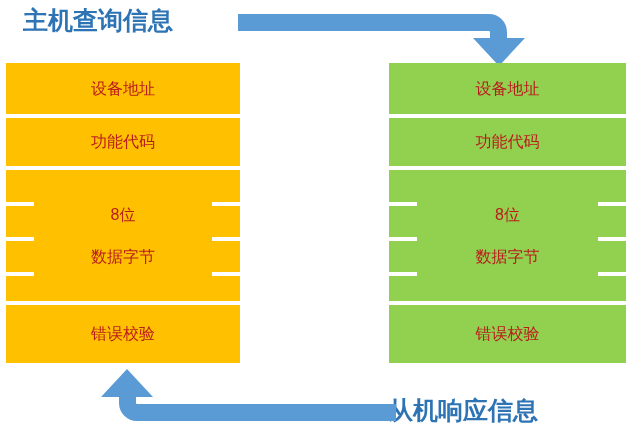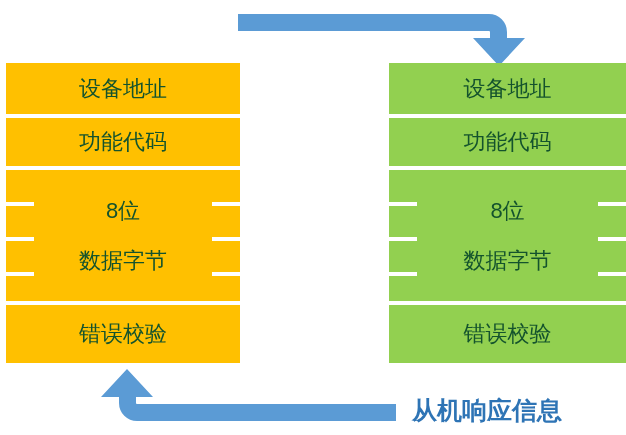--- a/index.html
+++ b/index.html
@@ -20,41 +20,41 @@
   .frame-label {
     position: absolute;
     font-size: 25px;
     font-weight: bold;
     color: #2E74B5;
     letter-spacing: 0px;
     white-space: nowrap;
     line-height: 1;
   }
   #label-query  { left: 23px;  top: 8px; }
-  #label-resp   { left: 412px; top: 398px; }
+  #label-resp   { left: 388px; top: 398px; }
 
   
   .msg-block {
     position: absolute;
     top: 63px;
     height: 300px;
     display: flex;
     flex-direction: column;
   }
   #block-master { left: 6px;   width: 234px; }
   #block-slave  { left: 389px; width: 237px; }
 
   .msg-row {
     position: relative;
     display: flex;
     align-items: center;
     justify-content: center;
     box-sizing: border-box;
-    color: #14532d;
-    font-size: 22px;
+    color: #b91c1c;
+    font-size: 16px;
     line-height: 1.25;
     text-align: center;
     border-bottom: 4px solid #ffffff;
   }
   .msg-row:last-child { border-bottom: none; }
 
   .row-addr { height: 55px; }
   .row-func { height: 52px; }
   .row-data { flex: 1 1 auto; flex-direction: column; }
   .row-crc  { height: 58px; }
@@ -86,20 +86,21 @@
     width: 626px;
     height: 435px;
     pointer-events: none;
   }
 </style>
 </head>
 <body>
 
 <div id="canvas">
 
+  <div class="frame-label" id="label-query">主机查询信息</div>
 
   <div class="frame-label" id="label-resp">从机响应信息</div>
 
   <svg class="arrow-svg" viewBox="0 0 626 435">
 
     <path fill="#5B9BD5" d="M 238 14
              L 489 14
              A 18 18 0 0 1 507 32
              L 507 38
              L 525 38

